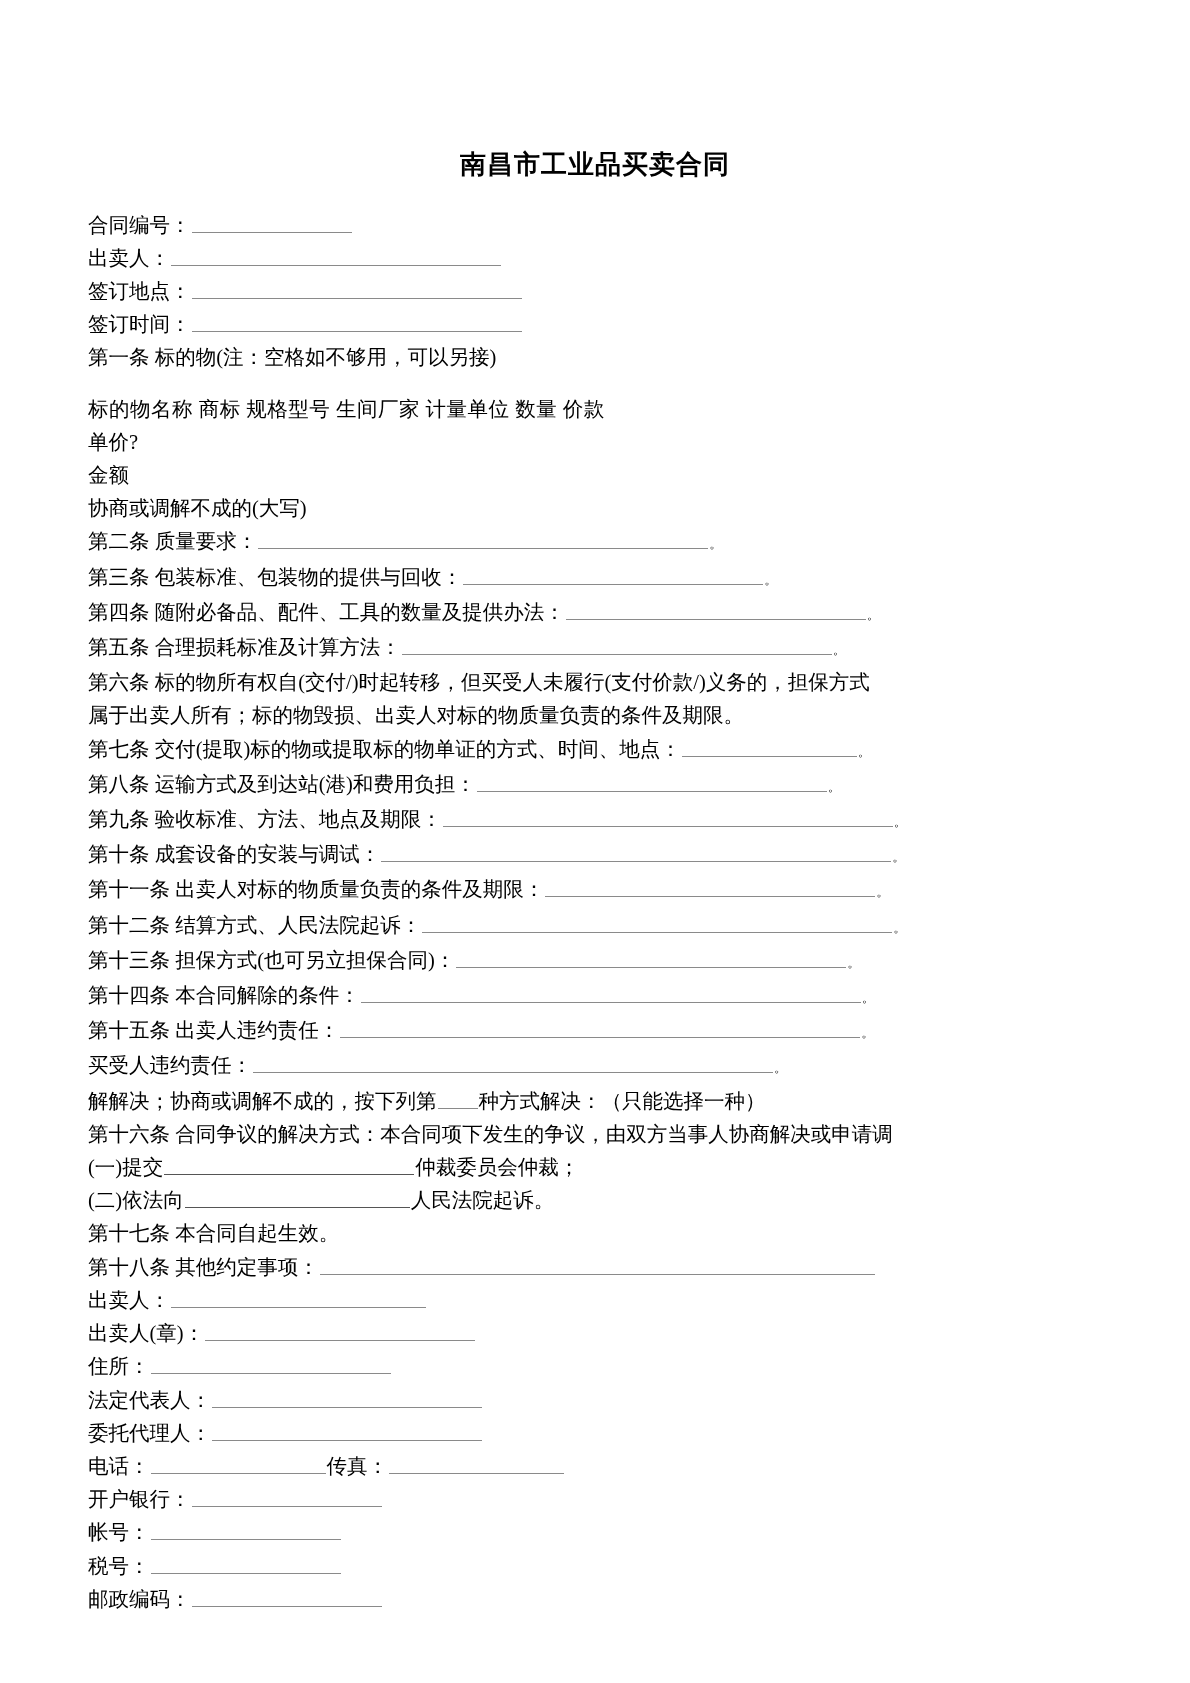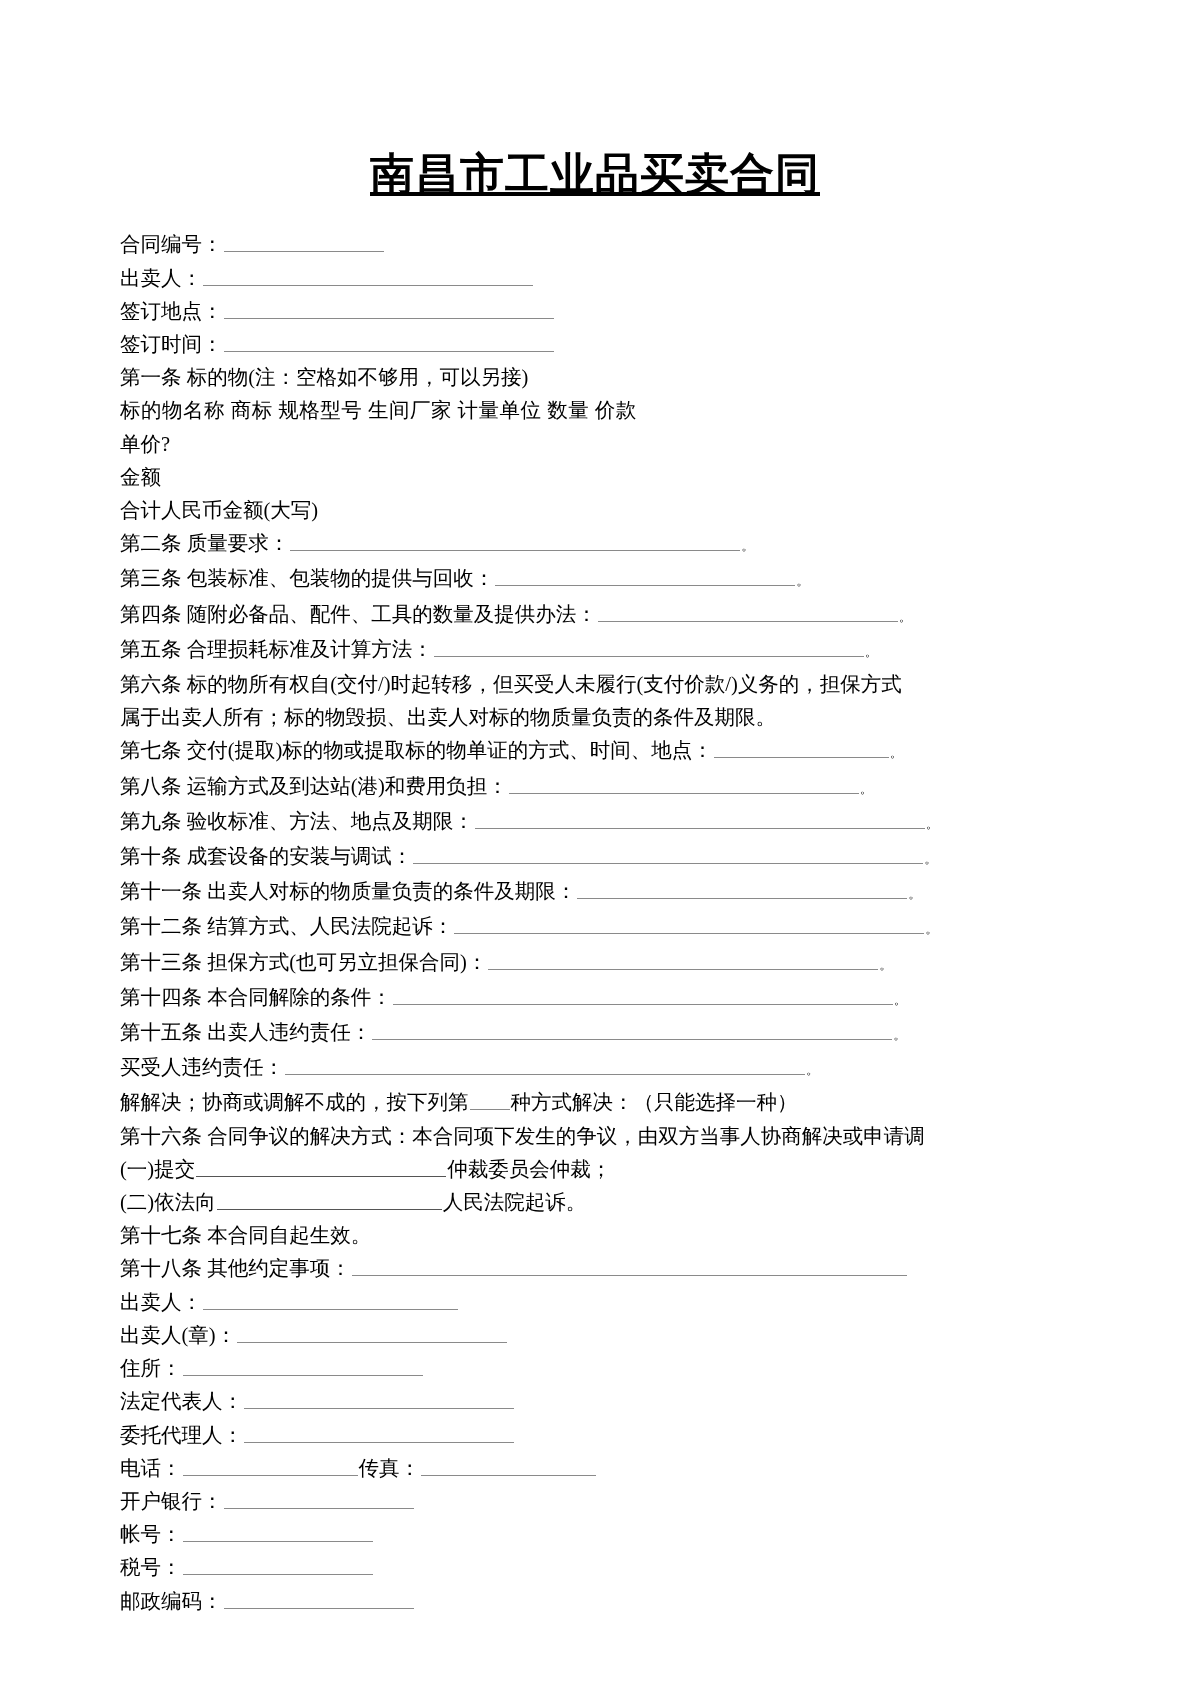--- a/index.html
+++ b/index.html
@@ -22,28 +22,27 @@
     box-sizing: border-box;
     padding: 0;
     background: #ffffff;
   }
   .doc-title {
     margin: 0;
     padding-top: 150px;
     text-align: center;
     font-family: "DejaVu Sans", "Liberation Sans", sans-serif;
     font-weight: bold;
-    font-size: 44px;
+    font-size: 26px;
     letter-spacing: 1px;
     line-height: 1.1;
-    text-decoration: underline;
   }
   .body-block {
     margin-top: 30px;
-    padding-left: 120px;
+    padding-left: 88px;
     padding-right: 212px;
   }
   .line {
     font-size: 20.5px;
     line-height: 33.2px;
     white-space: nowrap;
     color: #000000;
   }
   .lbl {
     display: inline;
@@ -78,20 +77,21 @@
   .w-430 { width: 430px; }
   .w-450 { width: 450px; }
   .w-470 { width: 470px; }
   .w-500 { width: 500px; }
   .w-510 { width: 510px; }
   .w-520 { width: 520px; }
   .w-555 { width: 555px; }
   .w-40  { width: 40px; }
   .tablehdr {
     letter-spacing: 0.5px;
+    margin-top: 18px;
   }
 </style>
 </head>
 <body>
 
 <div class="page">
 
   <h1 class="doc-title">南昌市工业品买卖合同</h1>
 
   <div class="body-block">
@@ -108,21 +108,21 @@
       </div>
       <div class="line">
         <span class="lbl">签订时间：</span><span class="blank w-330"></span>
       </div>
     </div>
 
     <div class="line">第一条 标的物(注：空格如不够用，可以另接)</div>
     <div class="line tablehdr">标的物名称 商标 规格型号 生间厂家 计量单位 数量 价款</div>
     <div class="line">单价?</div>
     <div class="line">金额</div>
-    <div class="line">合计人民币金额(大写)</div>
+    <div class="line">协商或调解不成的(大写)</div>
 
     <div class="line">
       <span class="lbl">第二条 质量要求：</span><span class="blank w-450"></span><span class="period">。</span>
     </div>
     <div class="line">
       <span class="lbl">第三条 包装标准、包装物的提供与回收：</span><span class="blank w-300"></span><span class="period">。</span>
     </div>
     <div class="line">
       <span class="lbl">第四条 随附必备品、配件、工具的数量及提供办法：</span><span class="blank w-300"></span><span class="period">。</span>
     </div>

